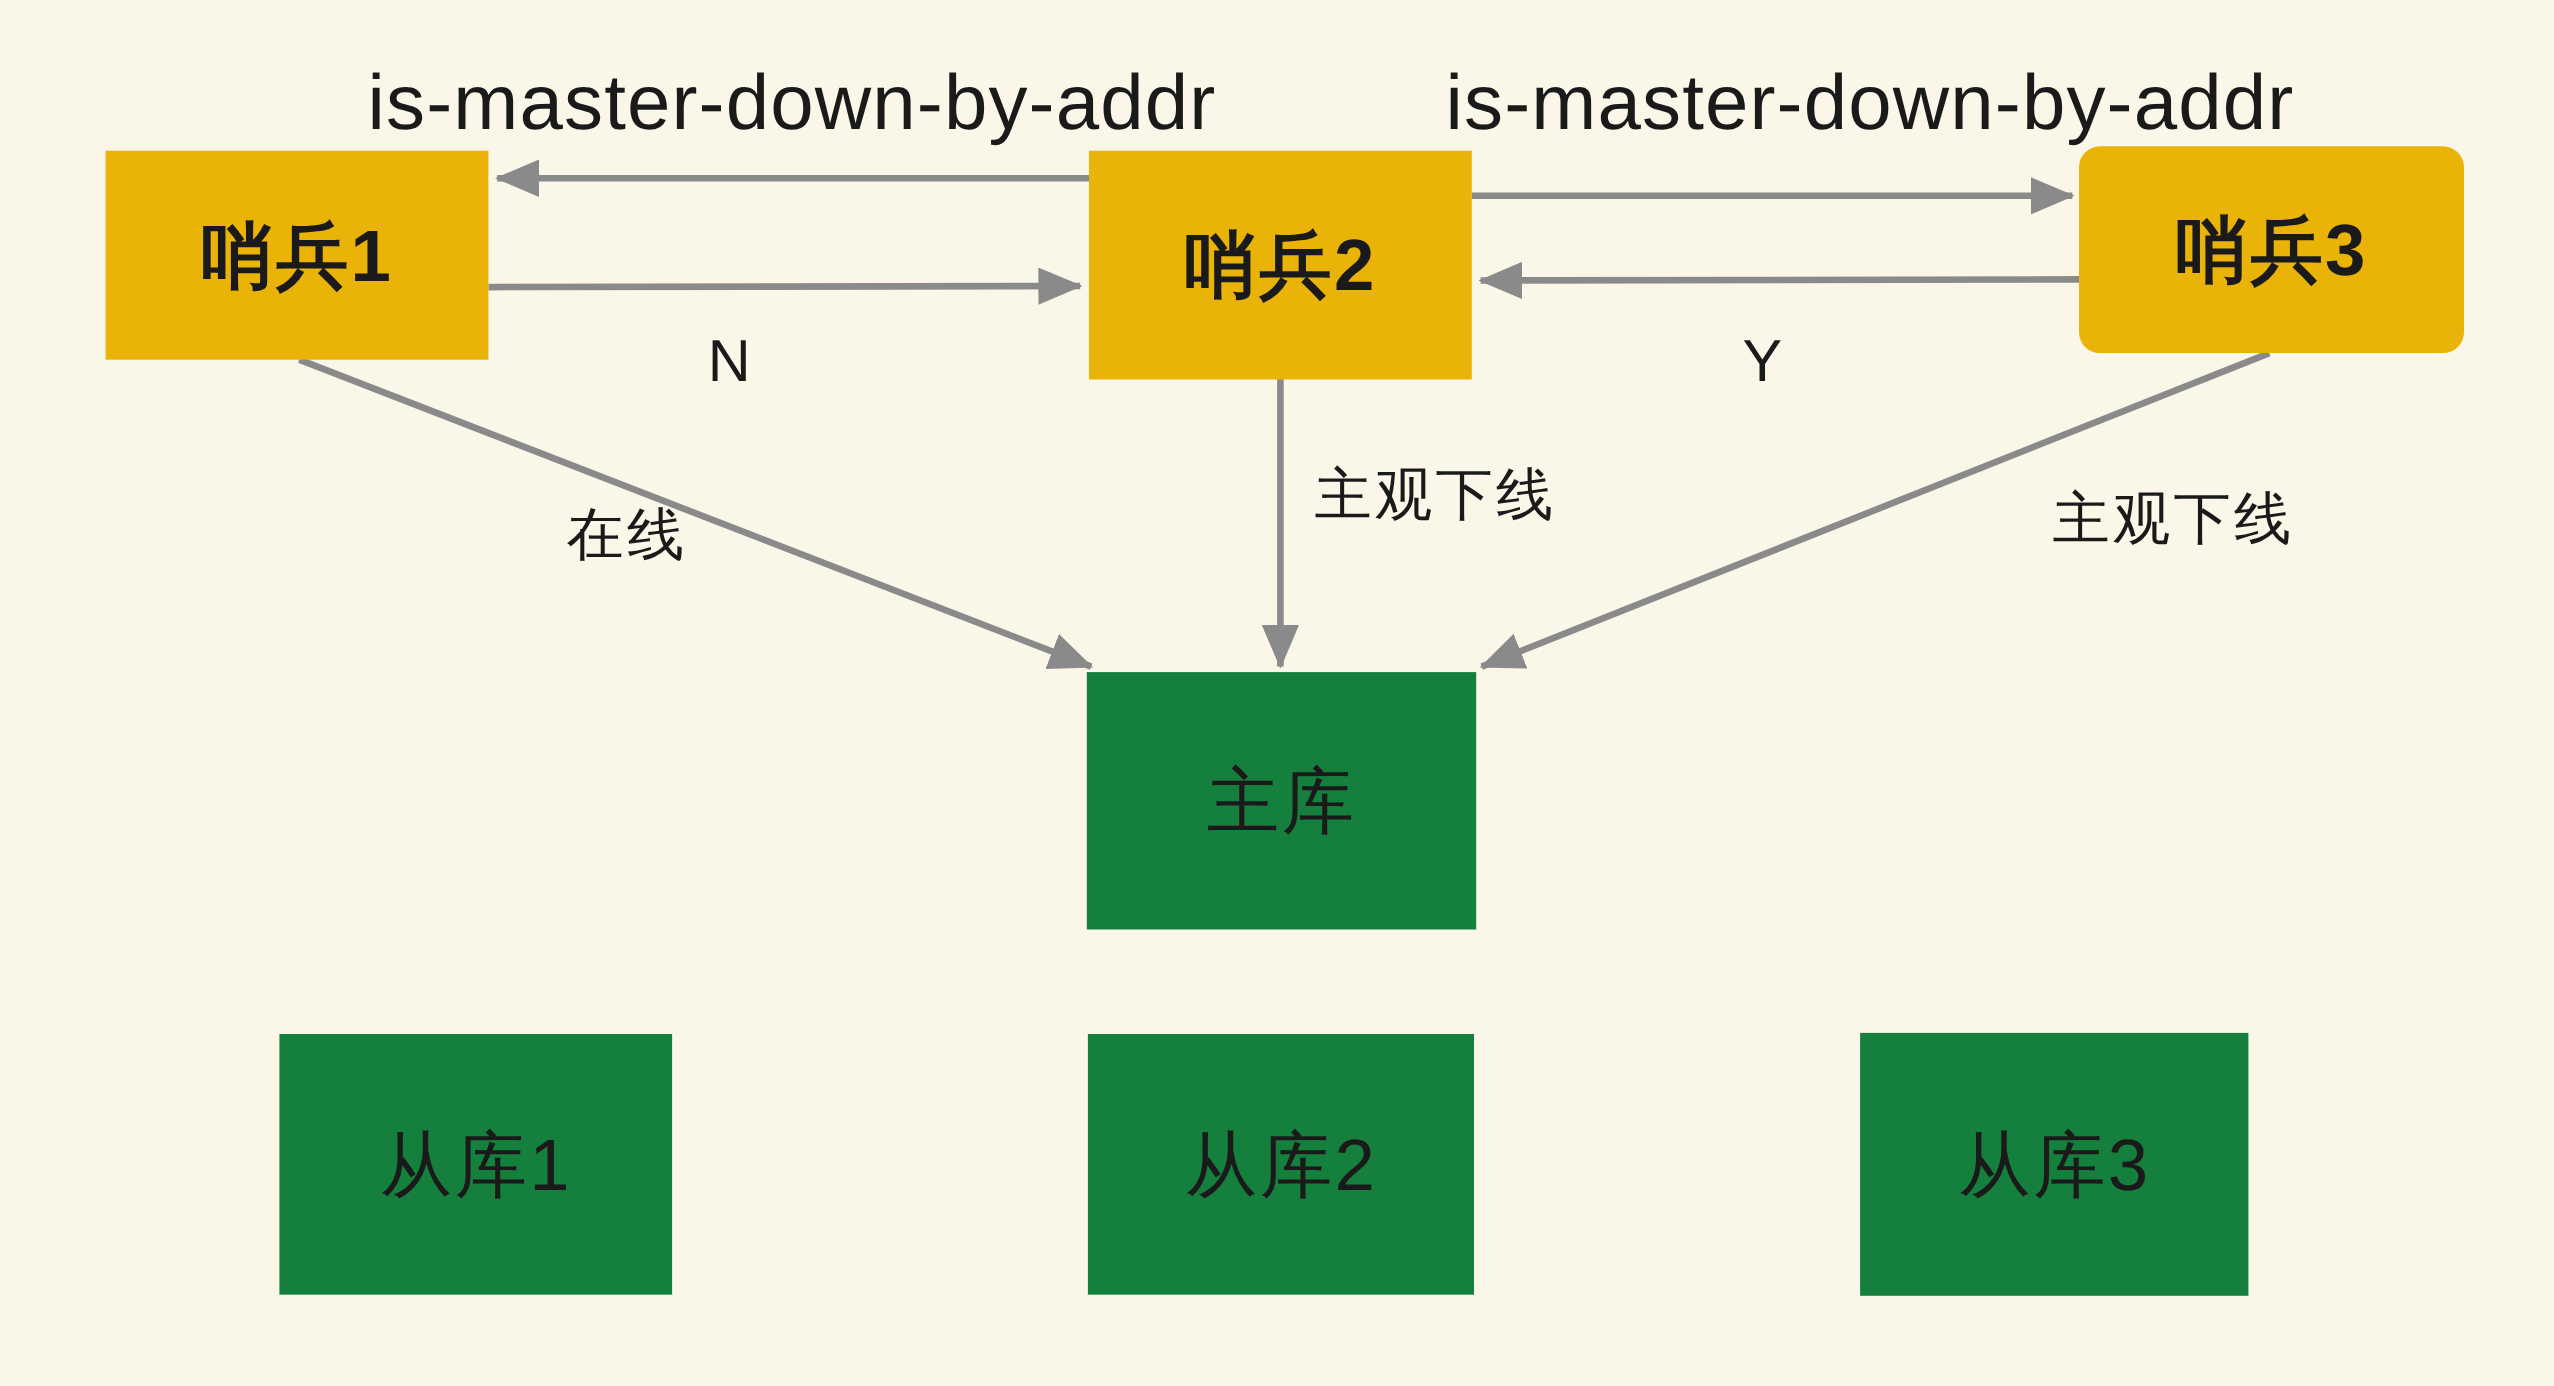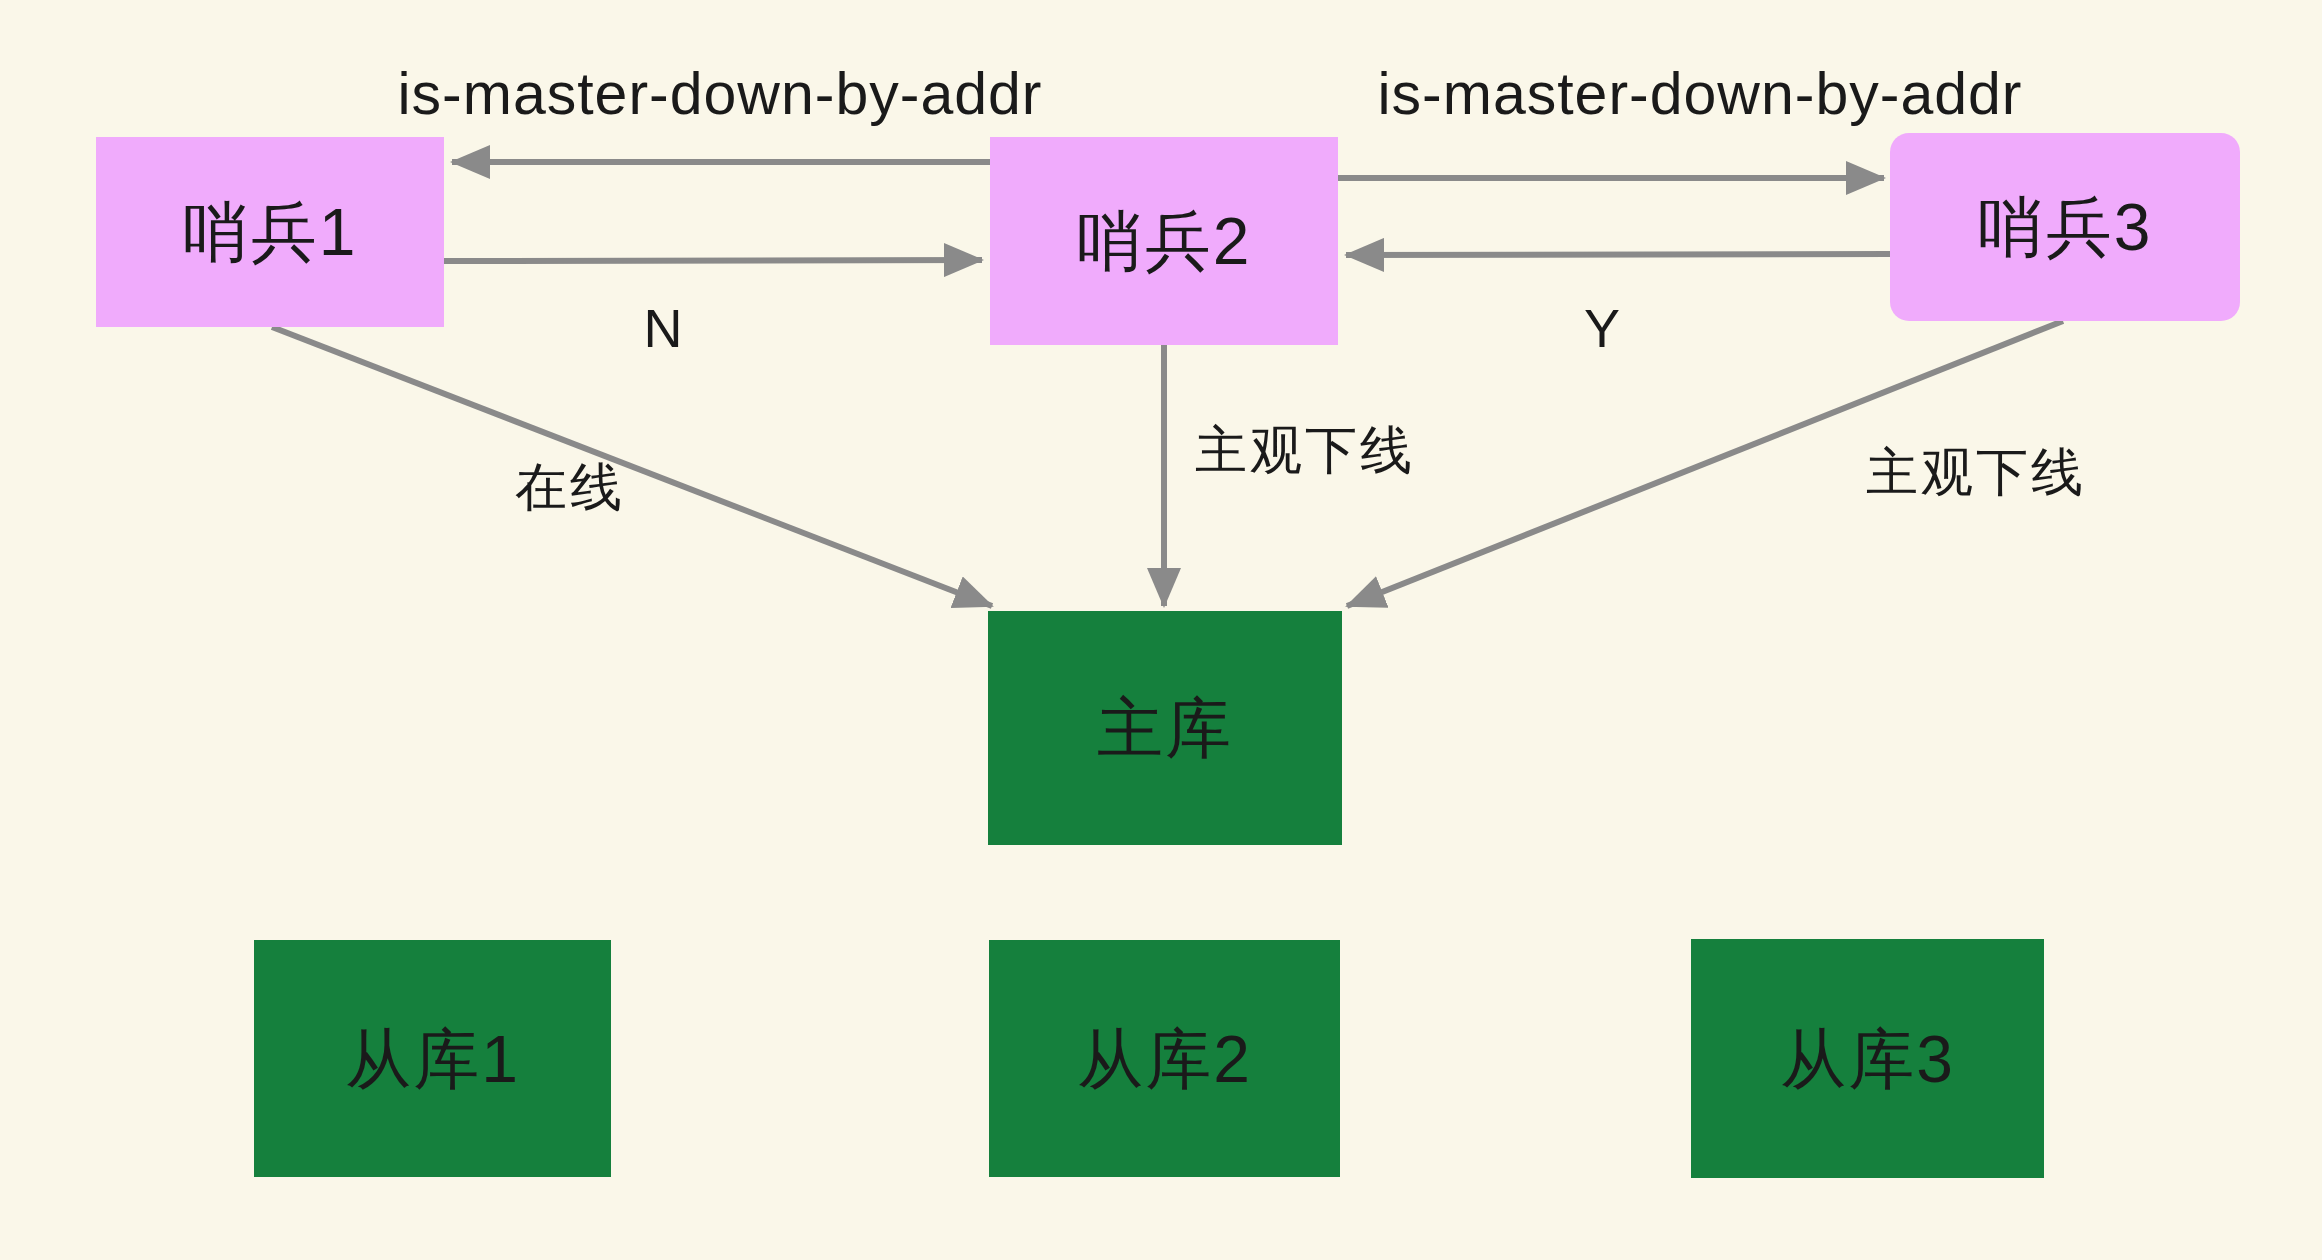--- a/index.html
+++ b/index.html
@@ -28,38 +28,38 @@
     align-items: center;
     justify-content: center;
     box-sizing: border-box;
   }
   .node .node-label {
     font-size: 66px;
     line-height: 1;
     letter-spacing: 2px;
     white-space: nowrap;
   }
-  .sentinel { background: #f0abfc; }
+  .sentinel { background: #eab308; font-weight: bold; }
   .db       { background: #15803d; }
 
   #node-sentinel1 { left:  96px; top: 137px; width: 348px; height: 190px; }
   #node-sentinel2 { left: 990px; top: 137px; width: 348px; height: 208px; }
   #node-sentinel3 { left: 1890px; top: 133px; width: 350px; height: 188px; border-radius: 19px; }
   #node-master    { left: 988px; top: 611px; width: 354px; height: 234px; }
   #node-slave1    { left: 254px; top: 940px; width: 357px; height: 237px; }
   #node-slave2    { left: 989px; top: 940px; width: 351px; height: 237px; }
   #node-slave3    { left: 1691px; top: 939px; width: 353px; height: 239px; }
 
   .edge-label {
     position: absolute;
     transform: translate(-50%, -50%);
     white-space: nowrap;
     line-height: 1;
   }
-  .edge-label.latin   { font-size: 59px; letter-spacing: 1px; text-align: right; }
+  .edge-label.latin   { font-size: 71px; letter-spacing: 1px; text-align: right; }
   .edge-label.flag    { font-size: 54px; }
   .edge-label.chinese { font-size: 52px; letter-spacing: 3px; }
 
   #el-imd-left  { left: 720px;  top: 94px;  }
   #el-imd-right { left: 1700px; top: 94px;  }
   #el-n         { left: 663px;  top: 328px; }
   #el-y         { left: 1602px; top: 328px; }
   #el-online    { left: 570px;  top: 487px; text-align: center; }
   #el-sdown-mid { left: 1305px; top: 450px; }
   #el-sdown-right { left: 1976px; top: 472px; }

